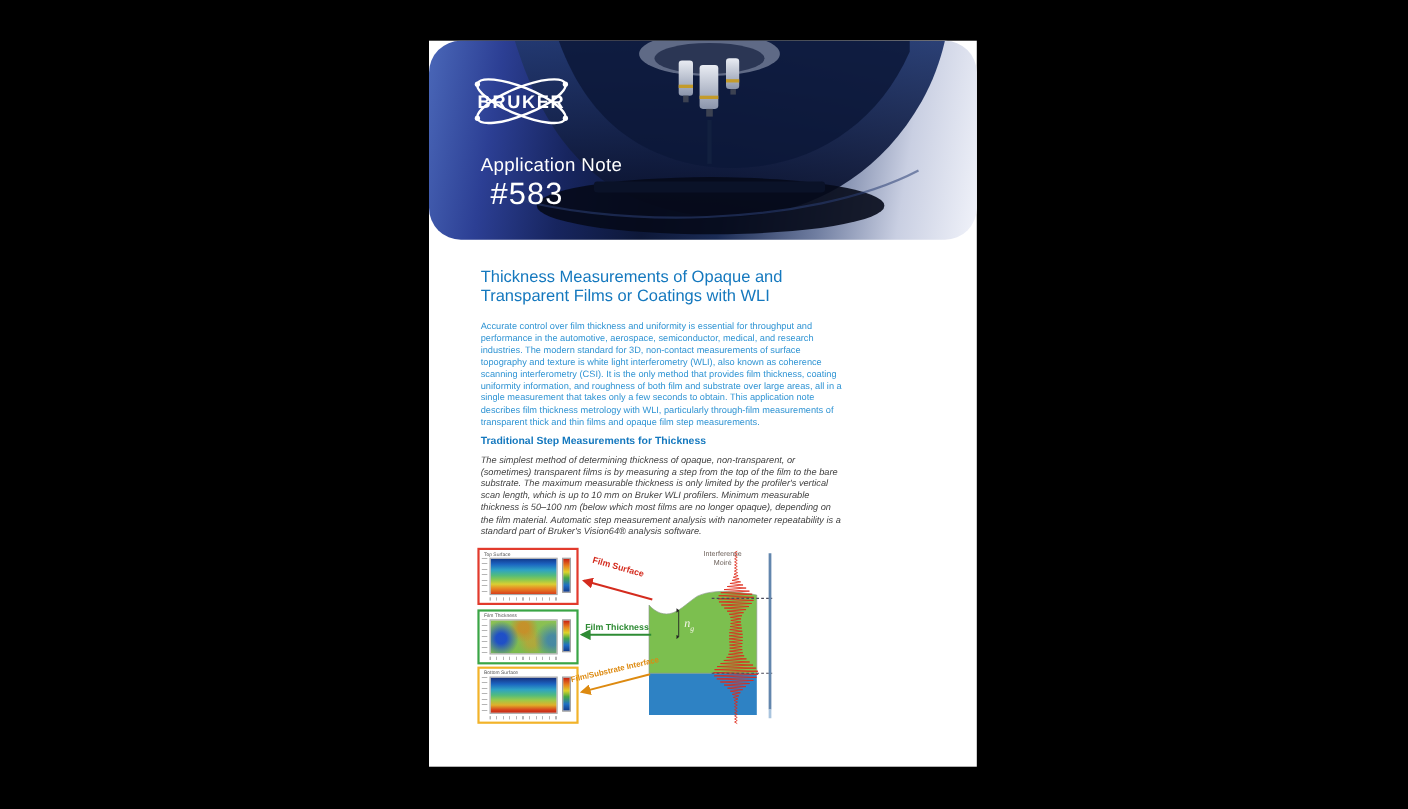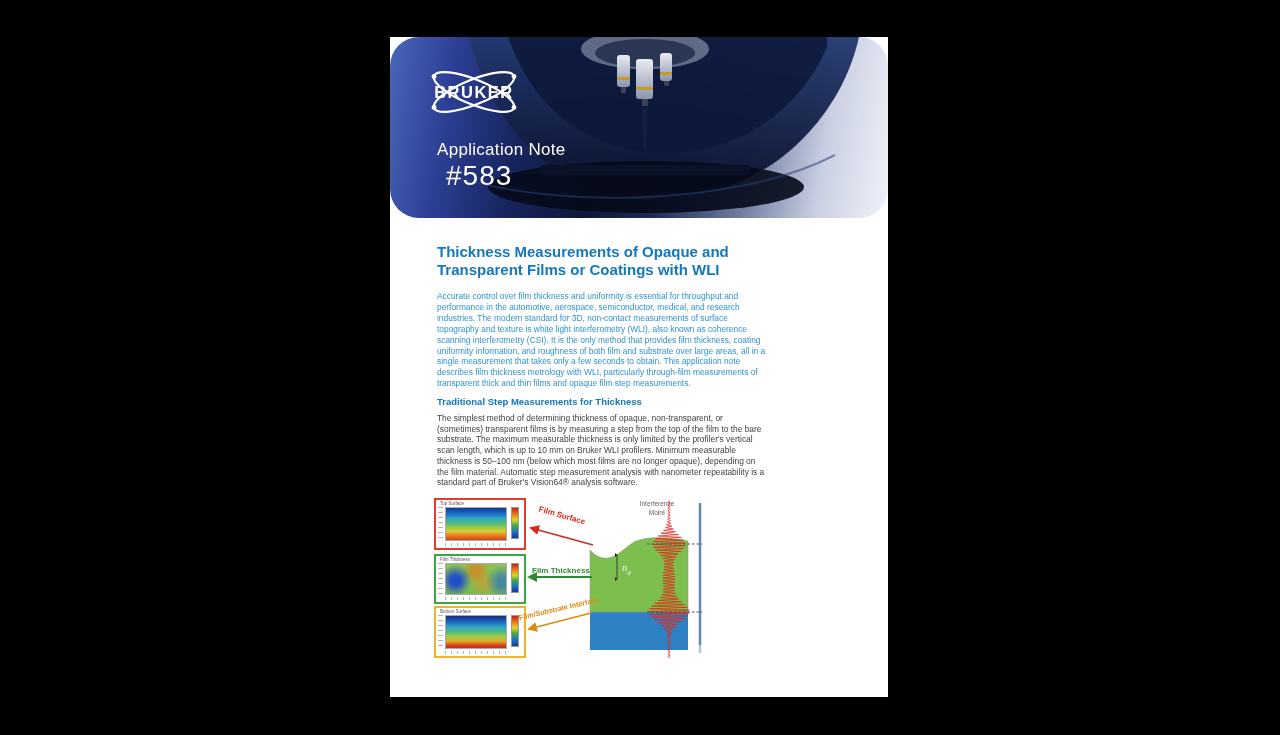--- a/index.html
+++ b/index.html
@@ -10,24 +10,24 @@
   
   .header{position:absolute;left:0;top:0;width:498px;height:181px;overflow:hidden;
     background:linear-gradient(99deg,#4a67b8 0%,#2c3f94 13%,#17255f 27%,#0d1838 42%,
                #1a2b55 55%,#6f7da0 72%,#c9cfe2 86%,#f1f3fa 100%);border-radius:29px;}
   .header svg.art{position:absolute;left:0;top:0;}
   .logo{position:absolute;left:32px;top:20px;}
   .kicker{position:absolute;left:47px;top:103px;color:#fff;font-size:17px;font-weight:normal;letter-spacing:.3px;}
   .note-number{position:absolute;left:56px;top:123px;color:#fff;font-size:28px;font-weight:normal;letter-spacing:1px;}
 
   
-  .title{position:absolute;left:47px;top:206px;font-size:15px;line-height:17.5px;font-weight:bold;color:#1478be;}
+  .title{position:absolute;left:47px;top:206px;font-size:15px;line-height:17.5px;font-weight:normal;color:#1478be;}
   .intro{position:absolute;left:47px;top:254px;width:334px;font-size:8.4px;line-height:10.9px;color:#2e93d3;}
   .section-heading{position:absolute;left:47px;top:359px;font-size:9.5px;font-weight:bold;color:#1478be;}
-  .section-body{position:absolute;left:47px;top:376px;width:332px;font-size:8.4px;line-height:10.7px;color:#3f3f3f;}
+  .section-body{position:absolute;left:47px;top:376px;width:332px;font-size:8.4px;line-height:10.7px;color:#3f3f3f;font-style:italic;}
 
   
   .figure{position:absolute;left:44px;top:460px;width:332px;height:168px;}
   .panel{position:absolute;left:0;width:88px;background:#fff;border:2px solid;}
   .panel-1{top:1px;height:48px;border-color:#e23a2c;}
   .panel-2{top:57px;height:46px;border-color:#3aa545;}
   .panel-3{top:109px;height:48px;border-color:#f2b32a;}
   .ptitle{position:absolute;left:4px;top:1px;font-size:4.5px;color:#555;white-space:nowrap;}
   .plot{position:absolute;left:9px;top:7px;right:17px;bottom:7px;border:.5px solid #aaa;}
   .cbar{position:absolute;right:5px;top:7px;bottom:9px;width:6px;border:.5px solid #999;

